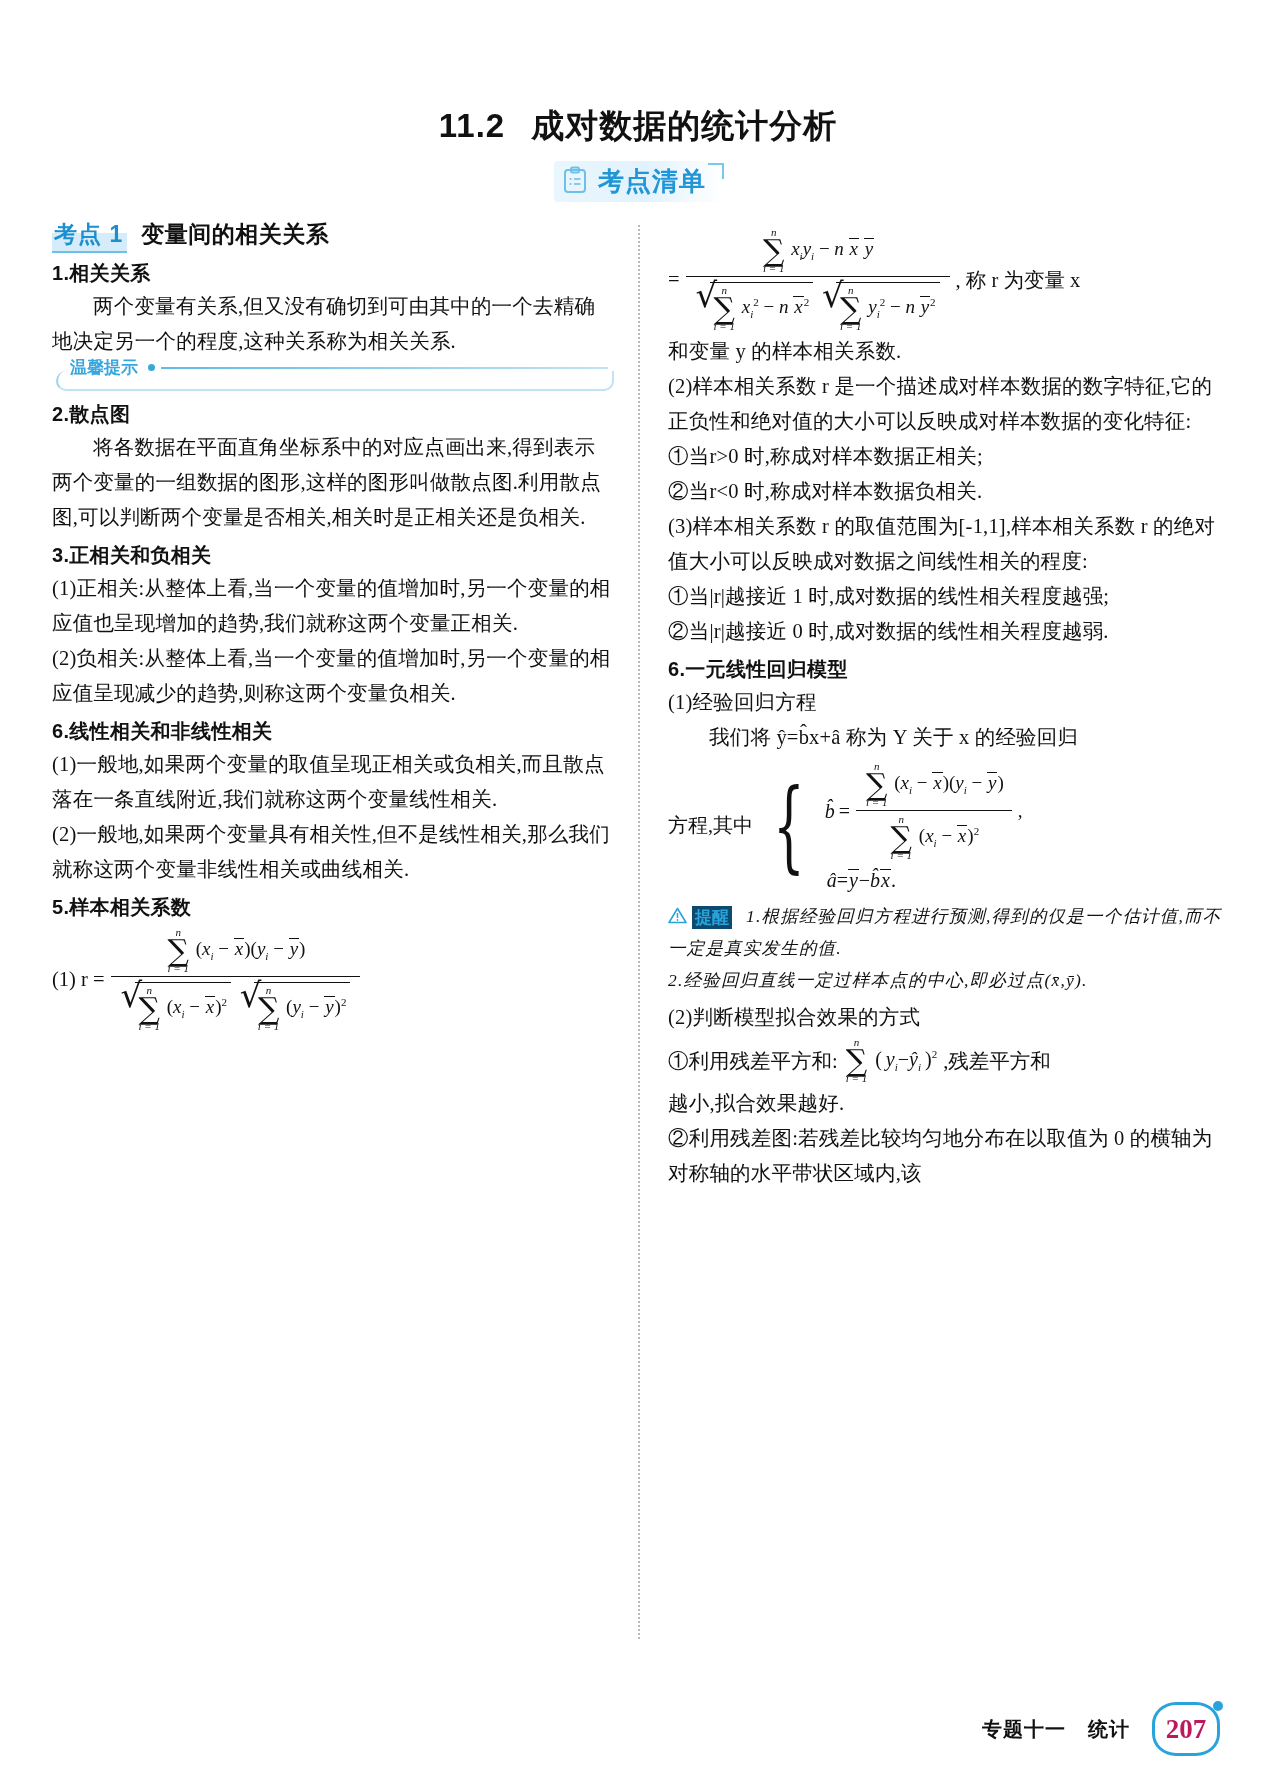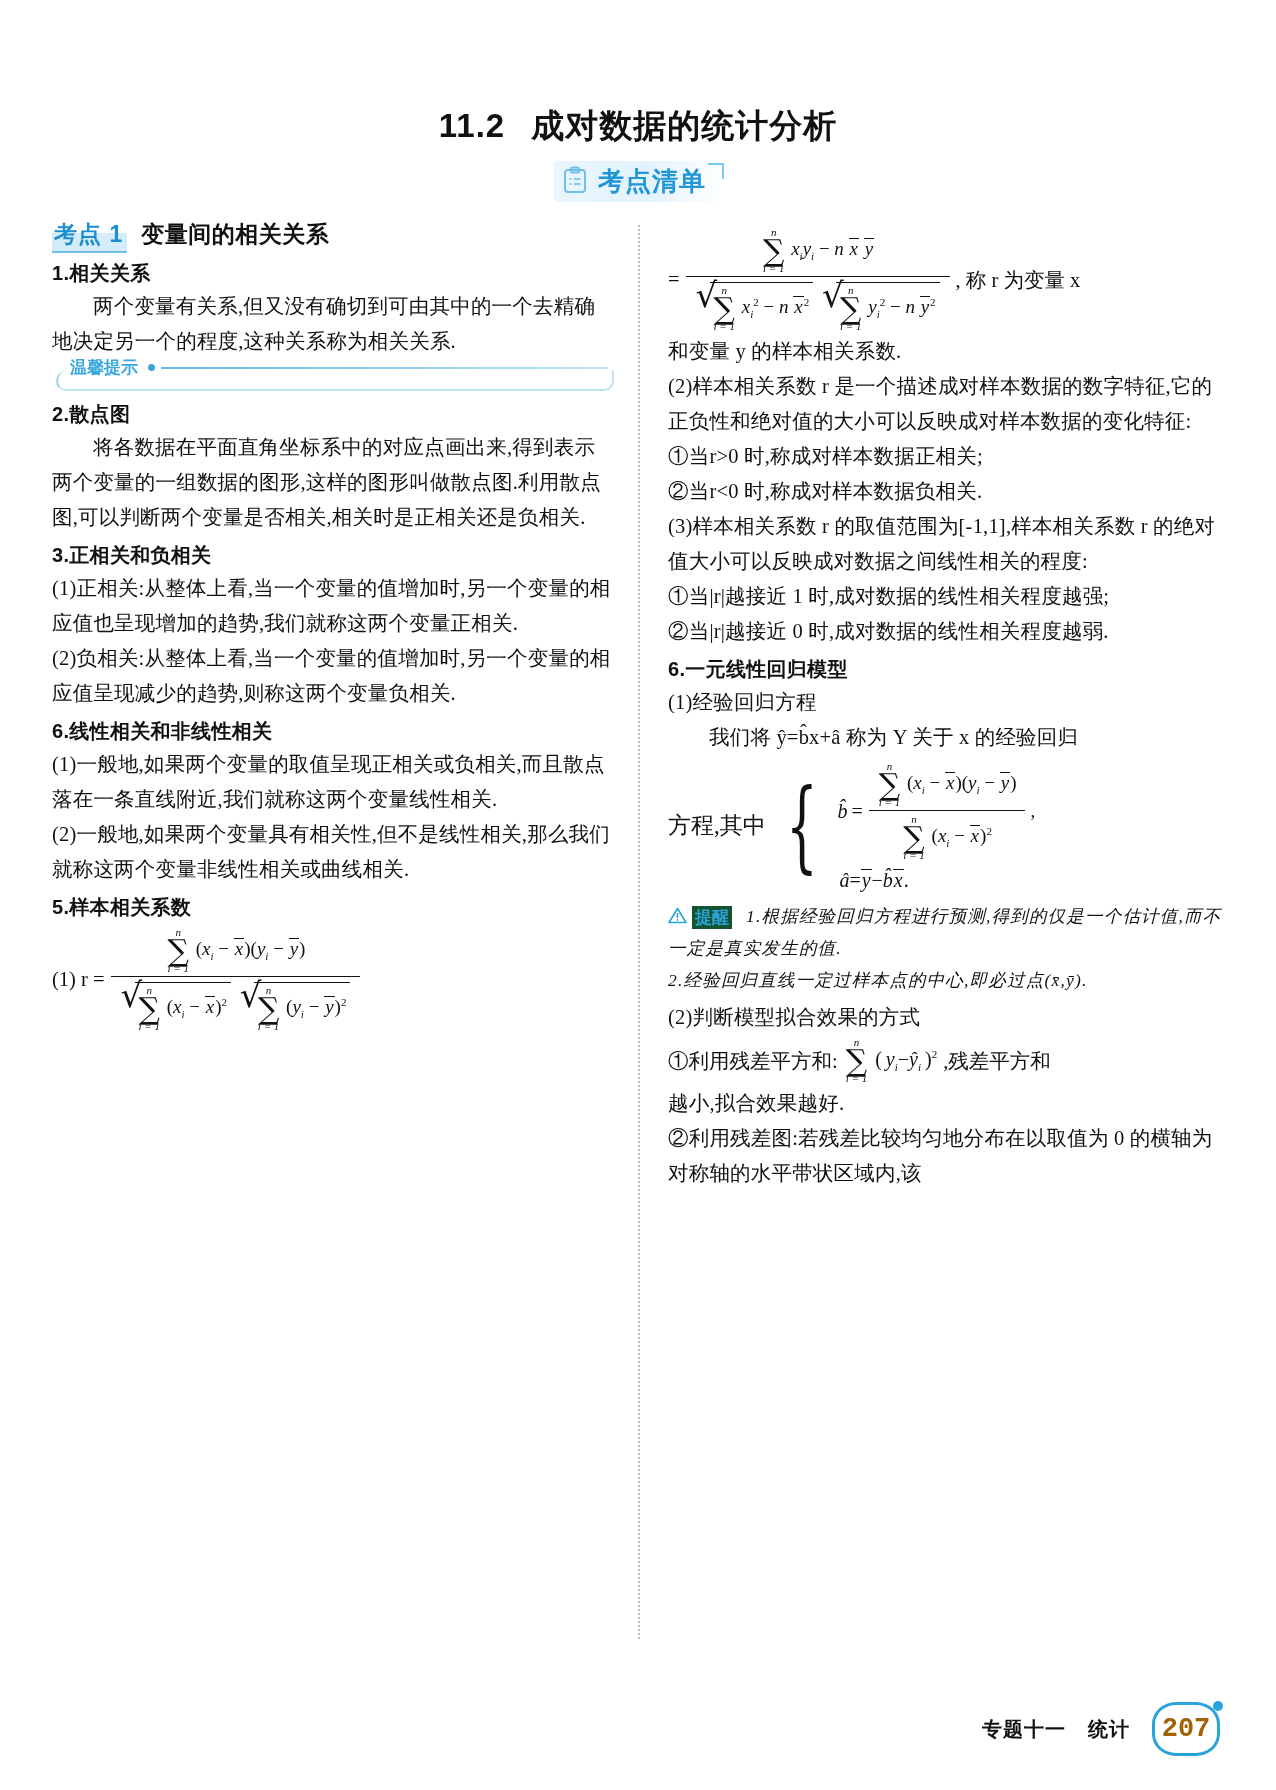--- a/index.html
+++ b/index.html
@@ -203,21 +203,21 @@
     align-items: center;
     gap: 5px;
     vertical-align: -2px;
     margin-right: 10px;
   }
   .note-label {
     font-family: "Liberation Sans", "DejaVu Sans", sans-serif;
     font-weight: bold;
     font-size: 17px;
     color: #2aa3dc;
-    background: #14532d;
+    background: #0c4a6e;
     padding: 0 3px;
   }
   .note-text {
     font-family: "Liberation Serif", "DejaVu Serif", serif;
     font-style: italic;
     font-size: 17.5px;
     line-height: 32px;
     letter-spacing: 1.2px;
   }
   .note-text.line2 { display:block; }
@@ -344,24 +344,24 @@
     color: #111;
     letter-spacing: 1px;
   }
   .page-badge {
     width: 62px; height: 48px;
     border: 3px solid #2aa3dc;
     border-radius: 24px/22px;
     display: flex;
     align-items: center;
     justify-content: center;
-    font-family: Liberation Mono, monospace;
+    font-family: Liberation Serif, serif;
     font-weight: bold;
     font-size: 27px;
-    color: #a16207;
+    color: #be185d;
     position: relative;
     background: #fff;
   }
   .page-badge::after {
     content:"";
     position:absolute;
     right:-6px; top:-4px;
     width:10px; height:10px;
     border-radius:50%;
     background:#2aa3dc;
@@ -491,21 +491,21 @@
       <p class="para noindent">②当r&lt;0 时,称成对样本数据负相关.</p>
       <p class="para hang-item">(3)样本相关系数 r 的取值范围为[-1,1],样本相关系数 r 的绝对值大小可以反映成对数据之间线性相关的程度:</p>
       <p class="para noindent">①当|r|越接近 1 时,成对数据的线性相关程度越强;</p>
       <p class="para noindent">②当|r|越接近 0 时,成对数据的线性相关程度越弱.</p>
 
       <div class="sub-head">6.一元线性回归模型</div>
       <p class="para noindent">(1)经验回归方程</p>
       <p class="para">我们将 ŷ=b̂x+â 称为 Y 关于 x 的经验回归</p>
 
       <div class="brace-block">
-        <span class="math" style="font-size:23px; white-space:nowrap;">方程,其中</span>
+        <span class="math" style="font-size:20px; white-space:nowrap;">方程,其中</span>
         <span class="brace">{</span>
         <span class="brace-body">
           <span class="formula-row">
             <span class="math" style="font-size:20px;"><i>b̂</i> =</span>
             <span class="frac math">
               <span class="num-part">
                 <span class="sum">
                   <span class="lim-top">n</span><span class="sigma">∑</span><span class="lim-bot">i = 1</span>
                 </span>
                 (<i>x</i><sub class="s">i</sub> − <span class="ovl"><i>x</i></span>)(<i>y</i><sub class="s">i</sub> − <span class="ovl"><i>y</i></span>)

